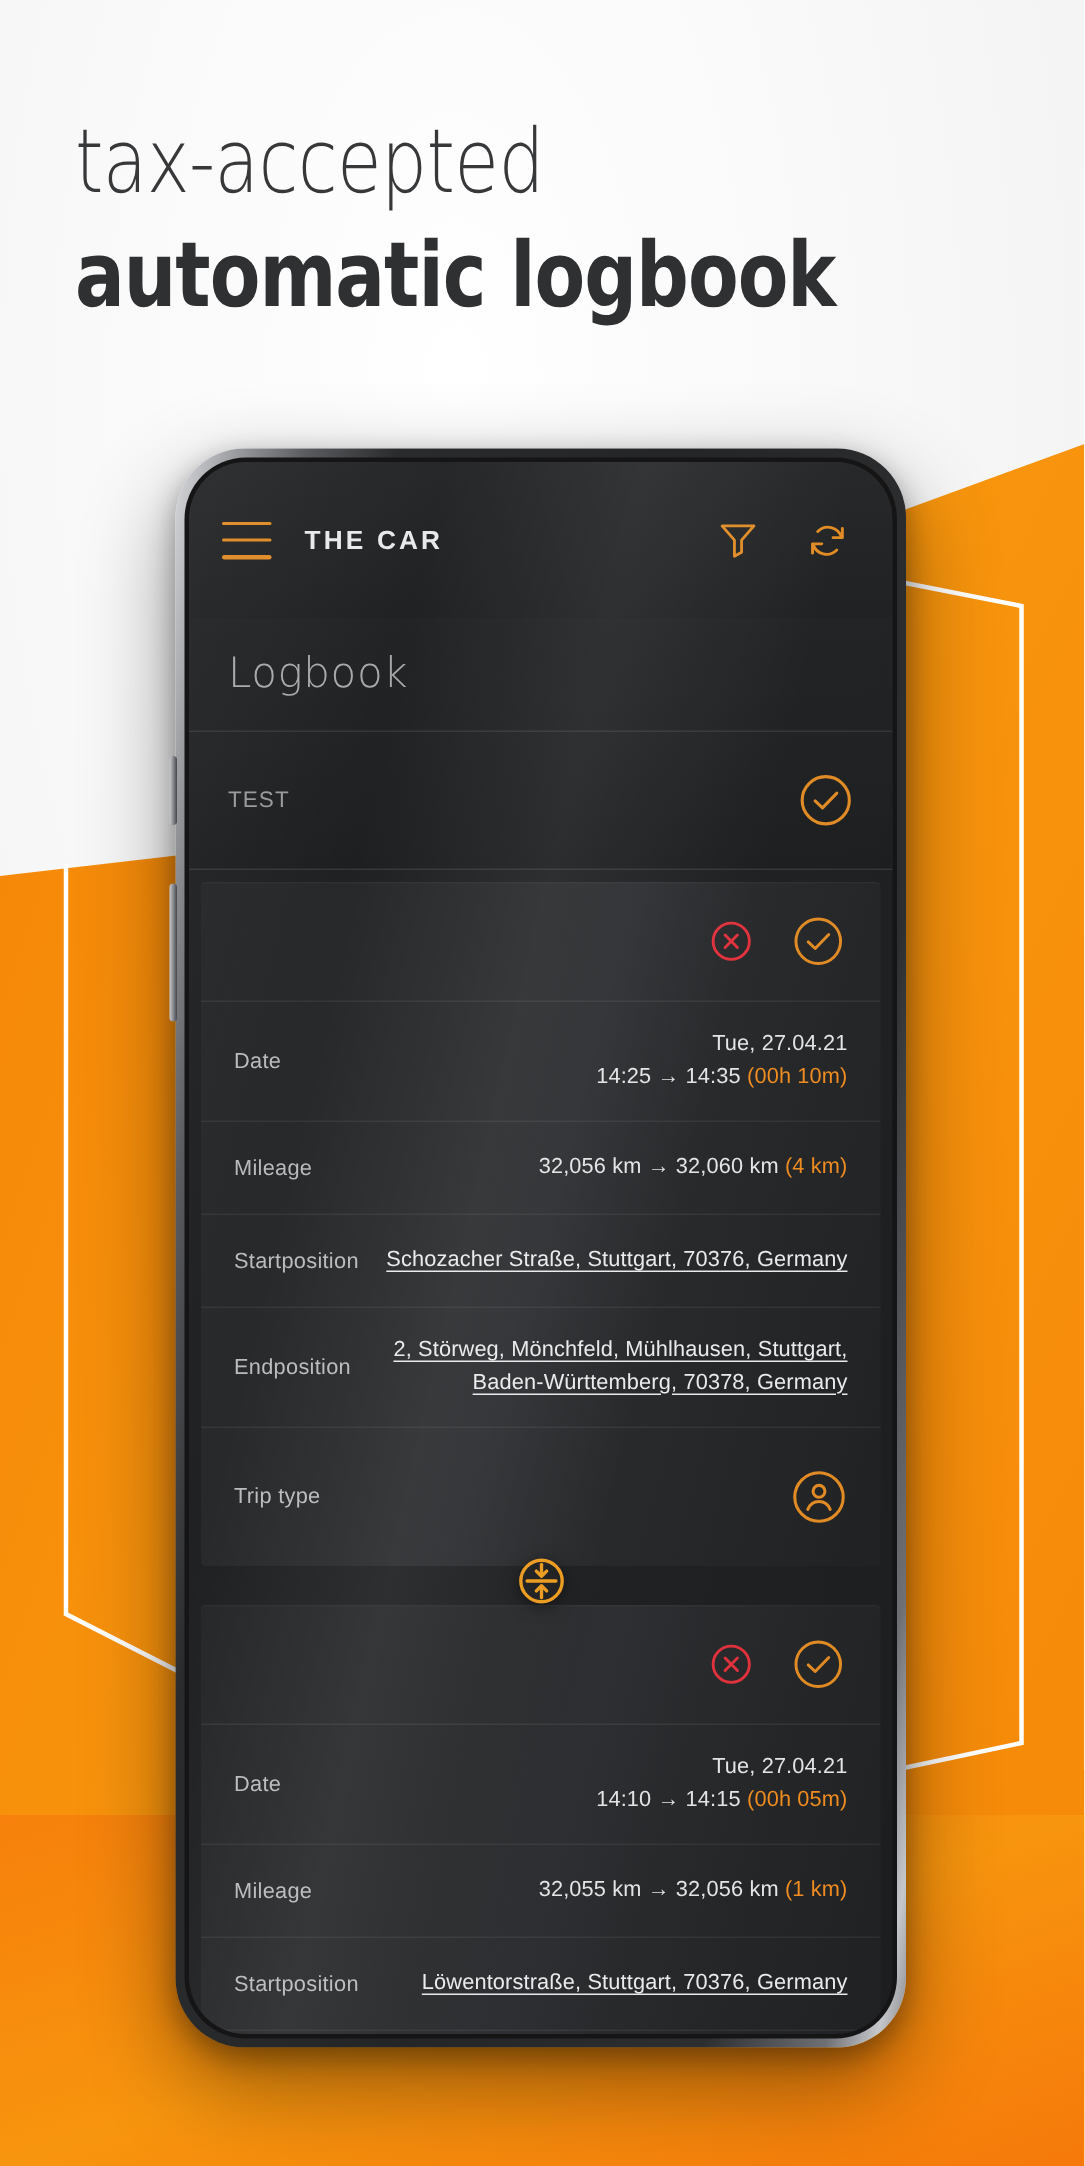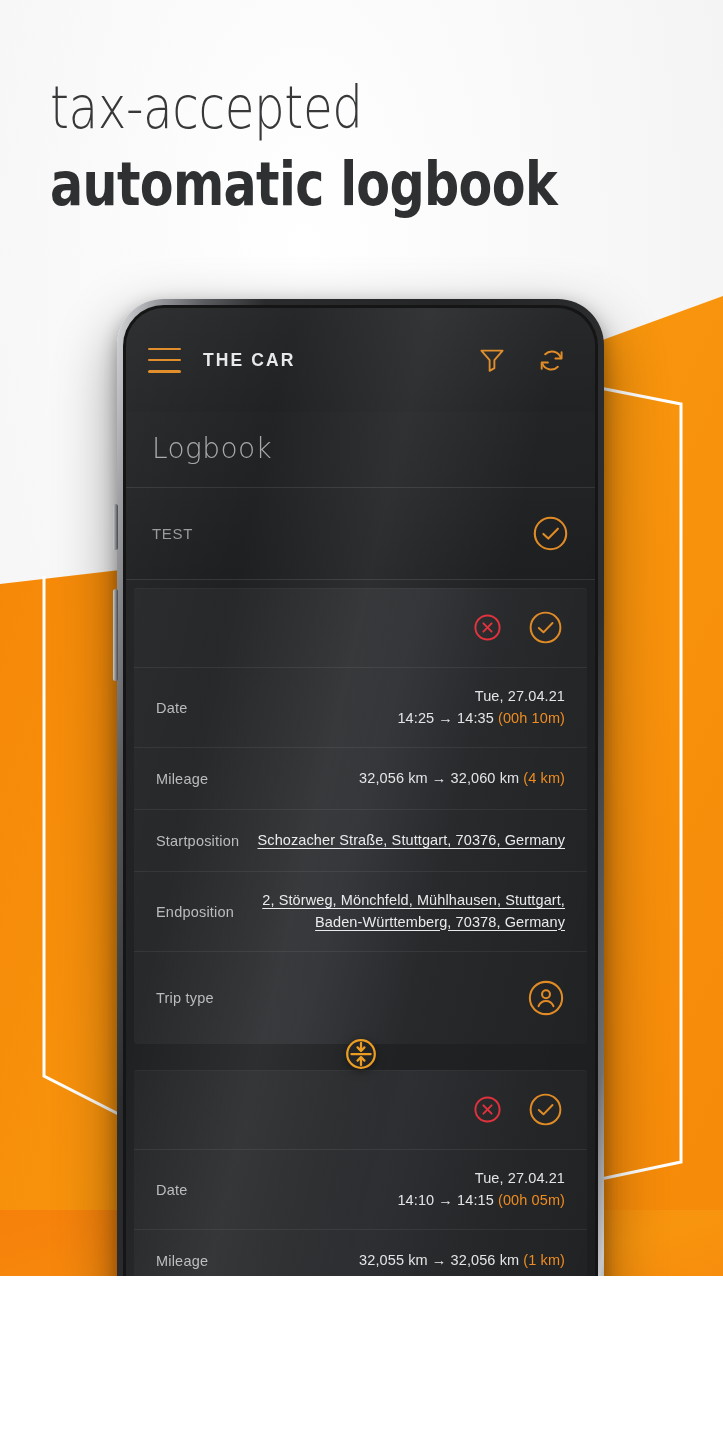--- a/index.html
+++ b/index.html
@@ -4,21 +4,21 @@
 <style>
   * { box-sizing: border-box; margin: 0; padding: 0; }
   html, body {
     width: 723px; height: 1444px;
     overflow: hidden;
     font-family: "Liberation Sans", sans-serif;
     background: #ffffff;
   }
   #stage {
     position: relative;
-    width: 723px; height: 1276px;
+    width: 723px; height: 1444px;
     background: #ffffff;
     overflow: hidden;
   }
 
   
   .bg-layer { position: absolute; inset: 0; }
   .bg-svg { position: absolute; top: 0; left: 0; }
 
   
   .headline {

